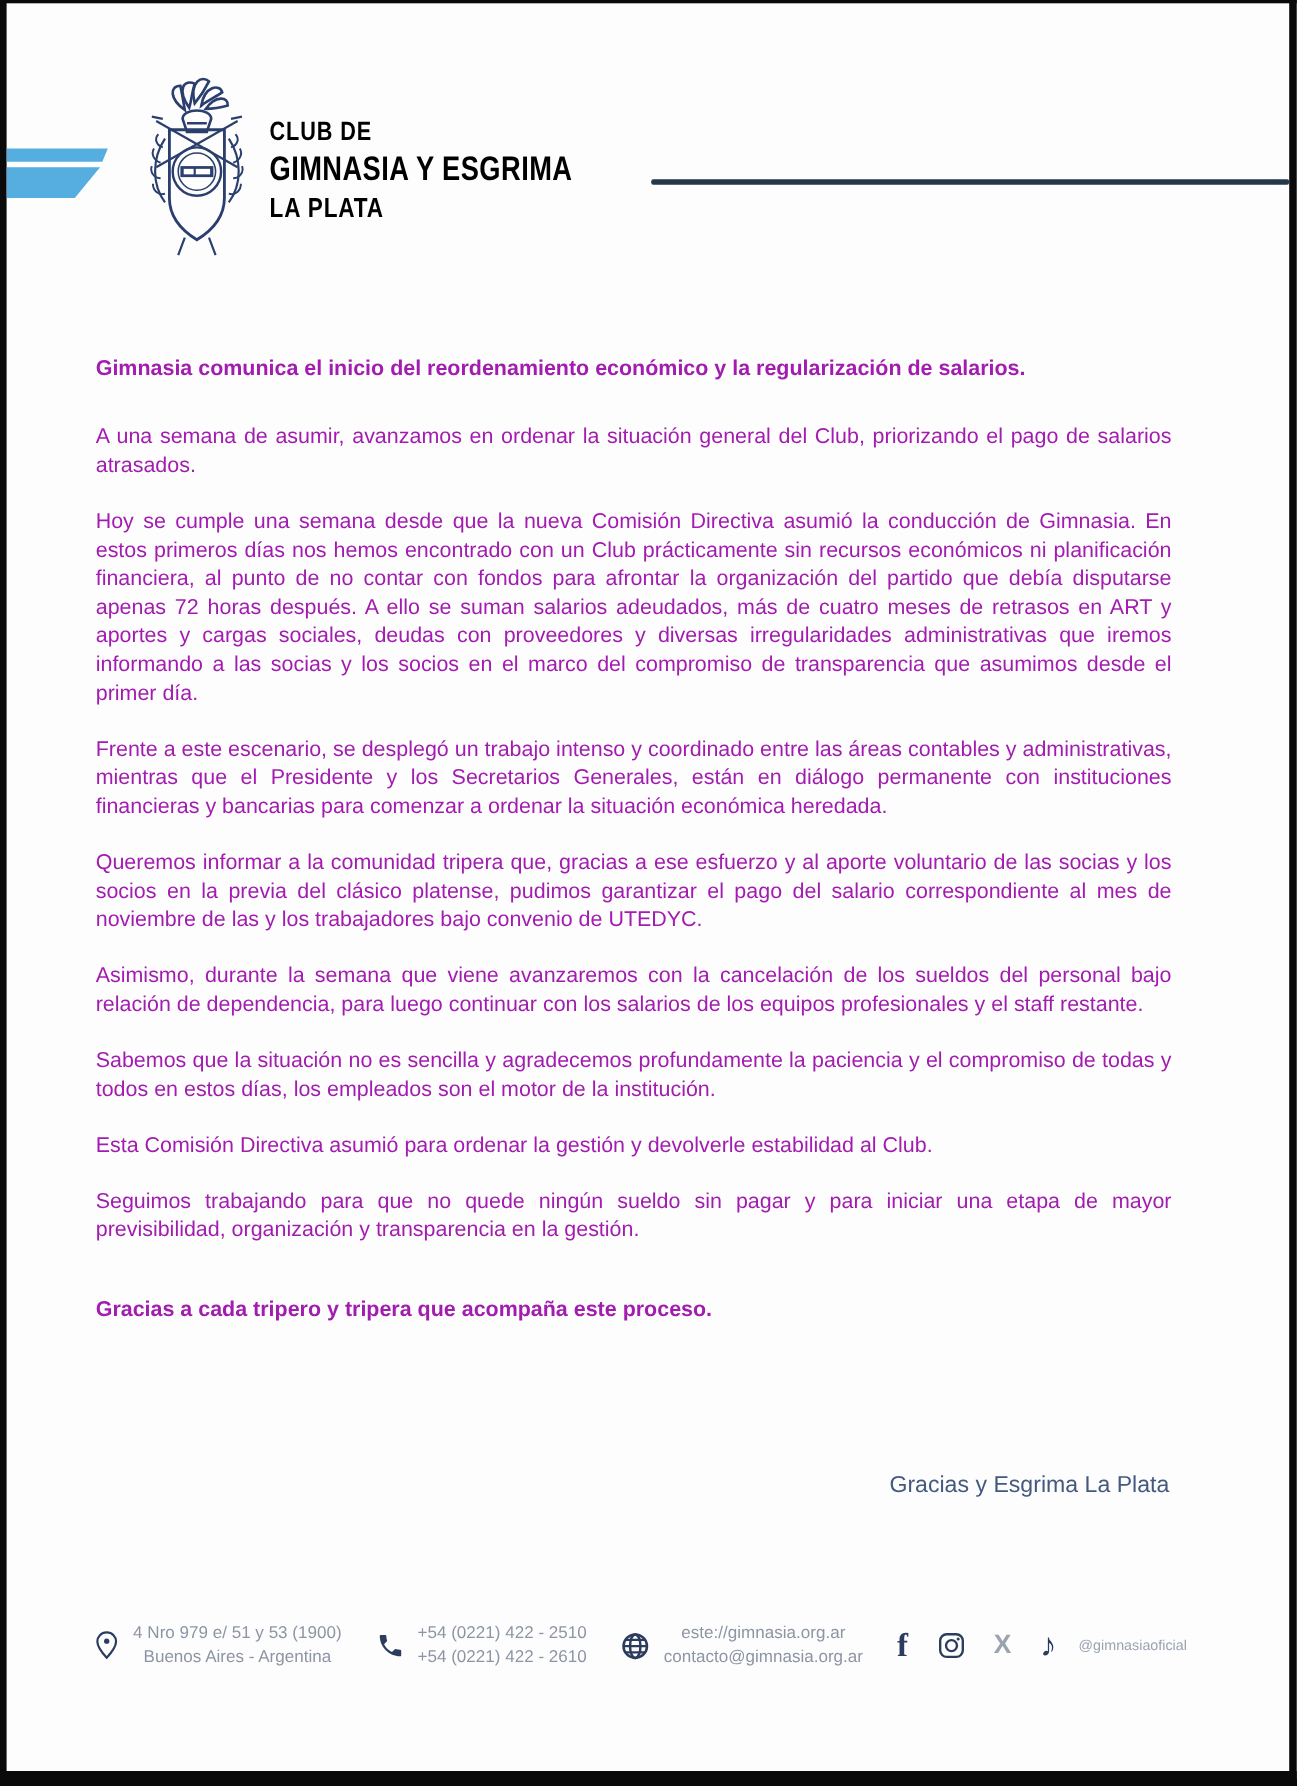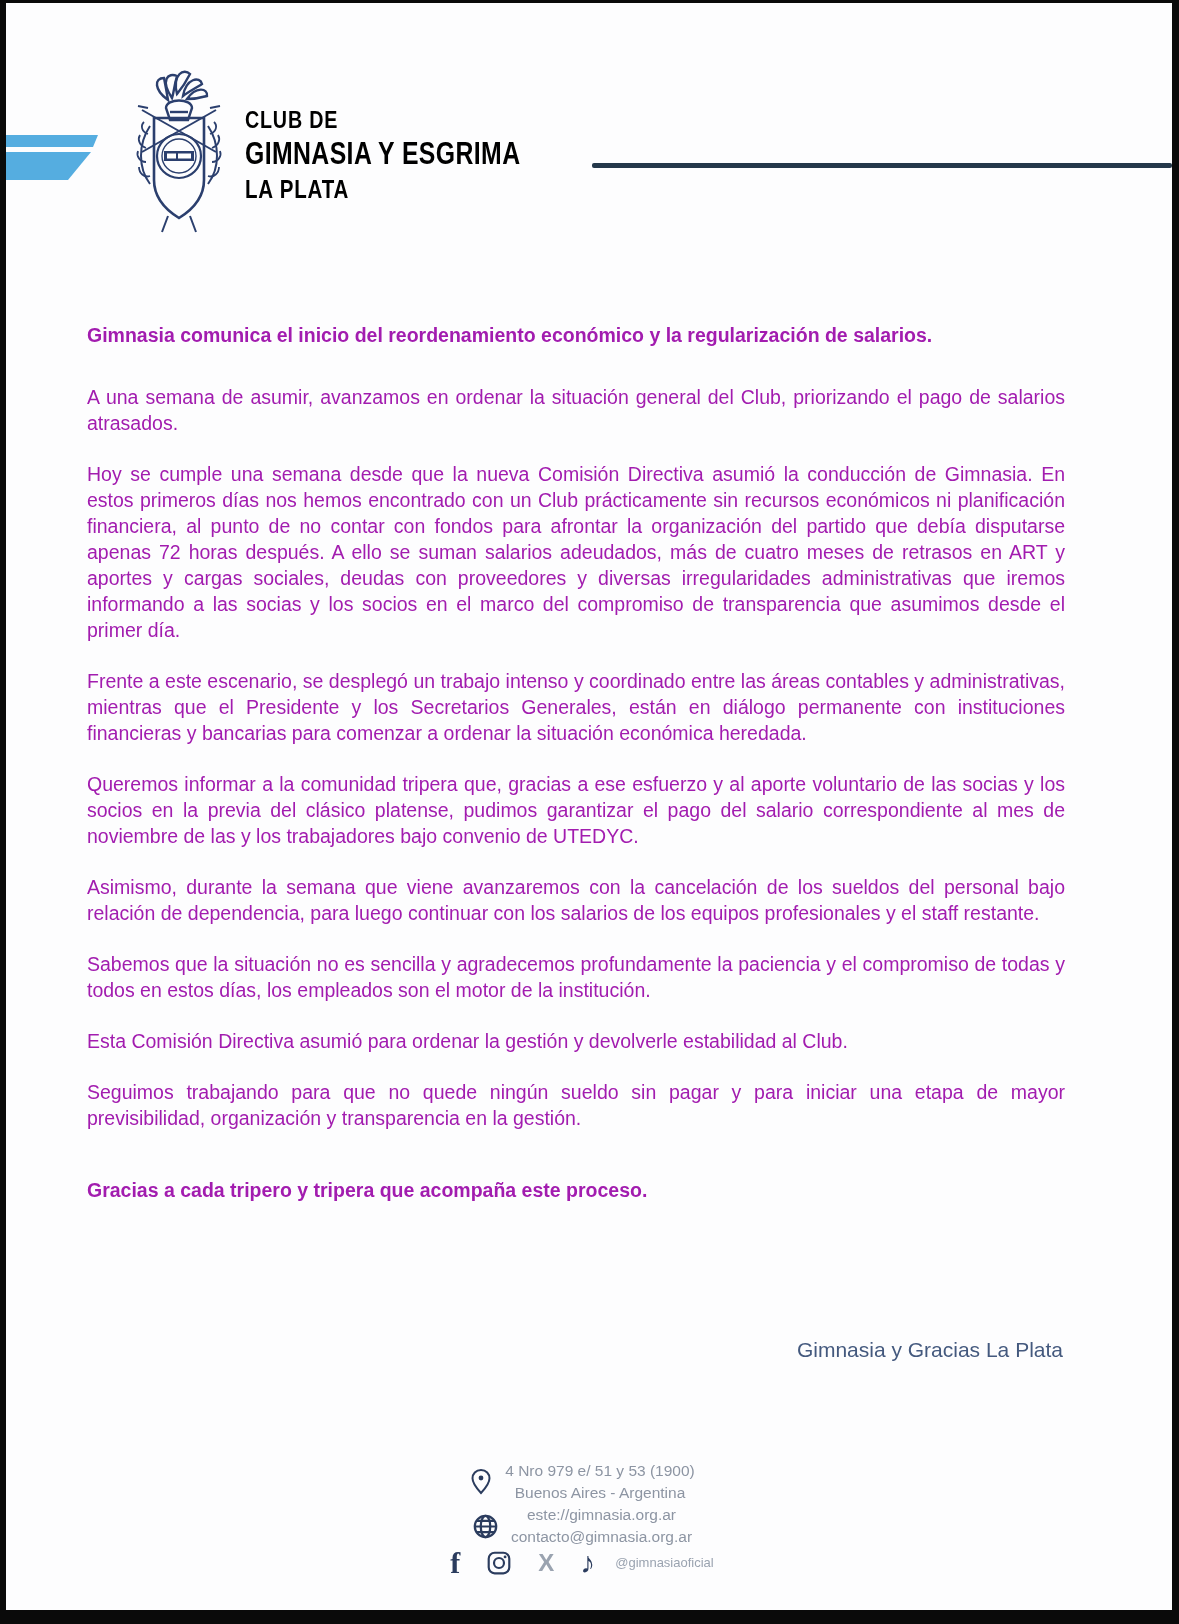--- a/index.html
+++ b/index.html
@@ -36,21 +36,21 @@
   .doc .closing{font-weight:700;margin-top:46px;text-align:left;}
   .signature{
     position:absolute;right:116px;top:1338px;
     color:#44597e;font-size:21px;font-weight:500;
   }
 
   
   .footer{
     position:absolute;left:85px;right:100px;top:1460px;height:72px;
     display:flex;align-items:center;justify-content:space-between;
-    color:#8d95a3;font-size:15.5px;line-height:22px;flex-direction:column;
+    color:#8d95a3;font-size:15.5px;line-height:22px;
   }
   .f-item{display:flex;align-items:center;gap:12px;}
   .f-icon{flex:0 0 auto;color:#2b3c5e;display:flex;align-items:center;}
   .f-text{text-align:center;}
   .social{display:flex;align-items:center;gap:26px;}
   .s-icon{color:#2b3c5e;display:flex;align-items:center;justify-content:center;}
   .fb{font-size:30px;font-weight:700;font-family:"Liberation Serif",serif;line-height:1;}
   .x-logo{font-size:24px;font-weight:600;color:#9aa3b0;line-height:1;}
   .tiktok{font-size:30px;font-weight:700;line-height:1;}
   .handle{color:#9aa3b0;font-size:13px;margin-left:-6px;}
@@ -119,37 +119,49 @@
     <p>Hoy se cumple una semana desde que la nueva Comisión Directiva asumió la conducción de Gimnasia. En estos primeros días nos hemos encontrado con un Club prácticamente sin recursos económicos ni planificación financiera, al punto de no contar con fondos para afrontar la organización del partido que debía disputarse apenas 72 horas después. A ello se suman salarios adeudados, más de cuatro meses de retrasos en ART y aportes y cargas sociales, deudas con proveedores y diversas irregularidades administrativas que iremos informando a las socias y los socios en el marco del compromiso de transparencia que asumimos desde el primer día.</p>
     <p>Frente a este escenario, se desplegó un trabajo intenso y coordinado entre las áreas contables y administrativas, mientras que el Presidente y los Secretarios Generales, están en diálogo permanente con instituciones financieras y bancarias para comenzar a ordenar la situación económica heredada.</p>
     <p>Queremos informar a la comunidad tripera que, gracias a ese esfuerzo y al aporte voluntario de las socias y los socios en la previa del clásico platense, pudimos garantizar el pago del salario correspondiente al mes de noviembre de las y los trabajadores bajo convenio de UTEDYC.</p>
     <p>Asimismo, durante la semana que viene avanzaremos con la cancelación de los sueldos del personal bajo relación de dependencia, para luego continuar con los salarios de los equipos profesionales y el staff restante.</p>
     <p>Sabemos que la situación no es sencilla y agradecemos profundamente la paciencia y el compromiso de todas y todos en estos días, los empleados son el motor de la institución.</p>
     <p class="gap-before">Esta Comisión Directiva asumió para ordenar la gestión y devolverle estabilidad al Club.</p>
     <p>Seguimos trabajando para que no quede ningún sueldo sin pagar y para iniciar una etapa de mayor previsibilidad, organización y transparencia en la gestión.</p>
     <p class="closing">Gracias a cada tripero y tripera que acompaña este proceso.</p>
   </div>
 
-  <div class="signature">Gimnasia y Gracias La Plata</div>
+  <div class="signature">Gracias y Esgrima La Plata</div>
 
   <div class="footer">
 
     <div class="f-item">
       <span class="f-icon">
         <svg width="24" height="28" viewBox="0 0 24 28" fill="none" stroke="currentColor" stroke-width="2">
           <path d="M12 2 C6.8 2 3.5 6 3.5 10.3 C3.5 16 12 25 12 25 C12 25 20.5 16 20.5 10.3 C20.5 6 17.2 2 12 2 Z"></path>
           <circle cx="12" cy="10" r="2.4" fill="currentColor" stroke="none"></circle>
         </svg>
       </span>
       <span class="f-text">
         <div>4 Nro 979 e/ 51 y 53 (1900)</div>
         <div>Buenos Aires - Argentina</div>
       </span>
     </div>
 
+    <div class="f-item">
+      <span class="f-icon">
+        <svg width="26" height="26" viewBox="0 0 24 24" fill="currentColor">
+          <path d="M6.62 10.79a15.05 15.05 0 0 0 6.59 6.59l2.2-2.2a1 1 0 0 1 1.01-.24c1.12.37 2.33.57 3.58.57a1 1 0 0 1 1 1V20a1 1 0 0 1-1 1C10.85 21 3 13.15 3 4a1 1 0 0 1 1-1h3.5a1 1 0 0 1 1 1c0 1.25.2 2.46.57 3.58a1 1 0 0 1-.25 1.01l-2.2 2.2z"></path>
+          <path d="M16 3 L21 3 L21 8" fill="none" stroke="currentColor" stroke-width="0"></path>
+        </svg>
+      </span>
+      <span class="f-text">
+        <div>+54 (0221) 422 - 2510</div>
+        <div>+54 (0221) 422 - 2610</div>
+      </span>
+    </div>
 
     <div class="f-item">
       <span class="f-icon">
         <svg width="27" height="27" viewBox="0 0 24 24" fill="none" stroke="currentColor" stroke-width="2">
           <circle cx="12" cy="12" r="9.5"></circle>
           <ellipse cx="12" cy="12" rx="4.2" ry="9.5"></ellipse>
           <path d="M2.5 12 L21.5 12 M4 7 L20 7 M4 17 L20 17" stroke-width="1.8"></path>
         </svg>
       </span>
       <span class="f-text">

